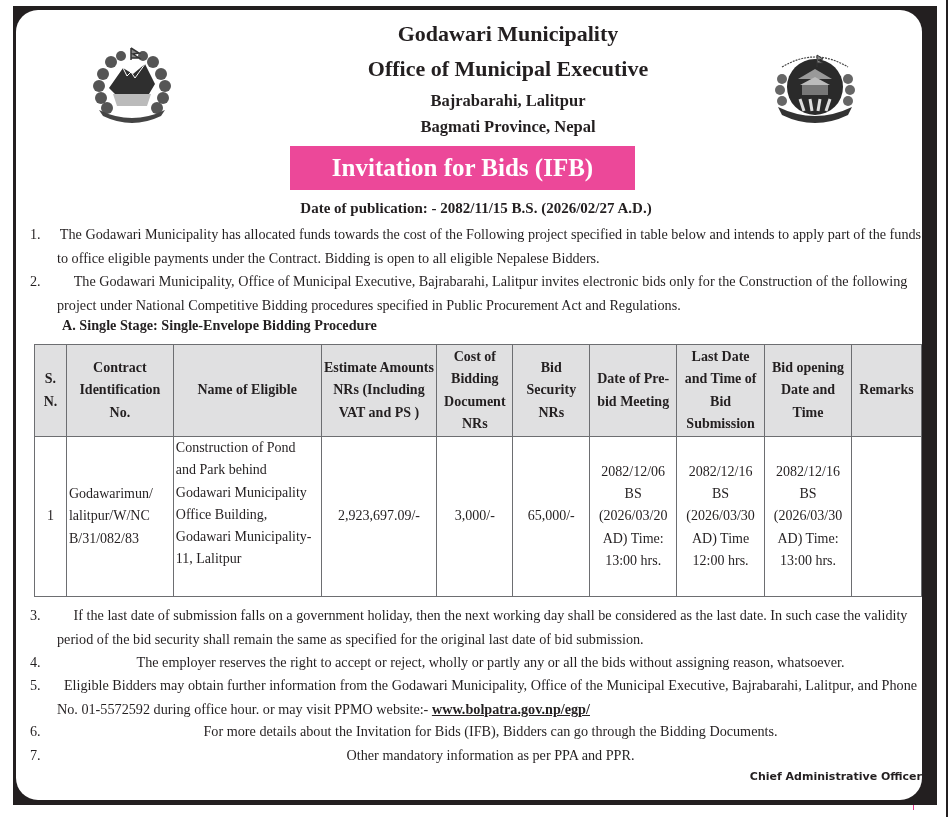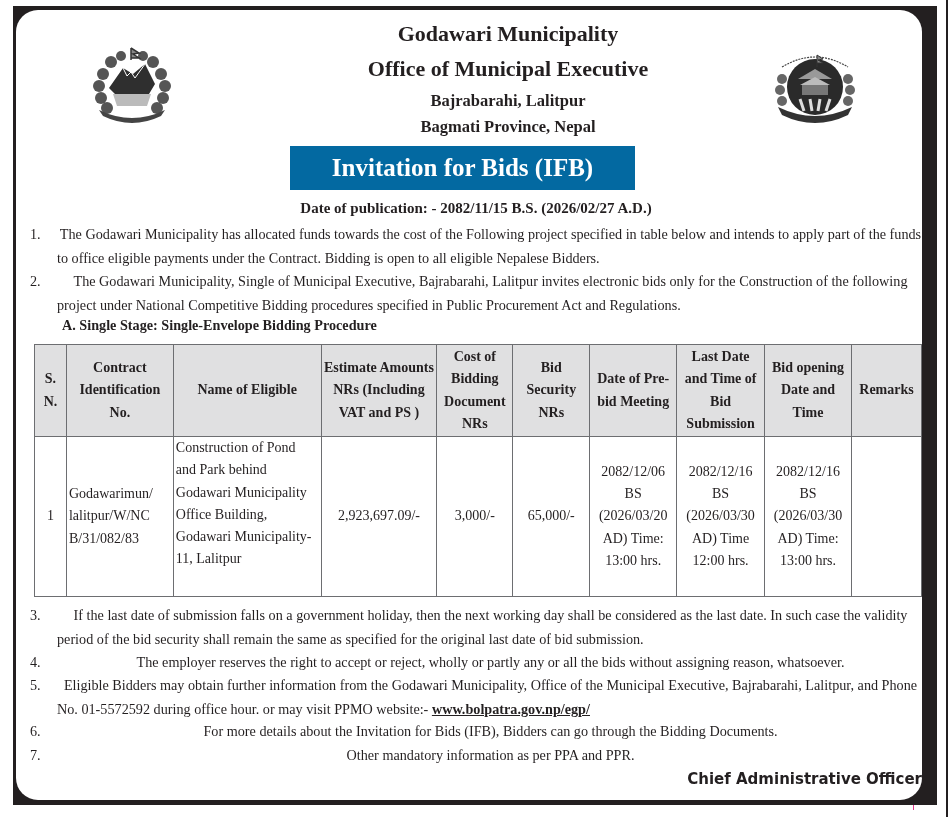--- a/index.html
+++ b/index.html
@@ -20,21 +20,21 @@
   .emblem-right { left: 772px; top: 45px; }
 
   .hdr { position: absolute; left: 0; width: 952px; text-align: center; font-weight: bold; padding-left: 32px; }
   .hdr-1 { top: 21px; font-size: 22px; }
   .hdr-2 { top: 56px; font-size: 22px; }
   .hdr-3 { top: 91px; font-size: 16.5px; }
   .hdr-4 { top: 117px; font-size: 16.5px; }
 
   .ifb-banner {
     position: absolute; left: 290px; top: 146px; width: 345px; height: 44px;
-    background: #0369a1; color: #ffffff; font-size: 25px; font-weight: bold;
+    background: #ec4899; color: #ffffff; font-size: 25px; font-weight: bold;
     text-align: center; line-height: 44px;
   }
   .pubdate { position: absolute; left: 0; width: 952px; top: 200px; text-align: center; font-size: 15px; font-weight: bold; }
 
   .para { position: absolute; left: 30px; width: 894px; font-size: 14.2px; line-height: 23.5px; }
   .para .num { position: absolute; left: 0; top: 0; }
   .para .txt { margin-left: 27px; display: block; text-align: center; }
   .justify { text-align: justify; text-align-last: left; }
 
   .proc-label { position: absolute; left: 62px; top: 317px; font-size: 14.2px; font-weight: bold; }
@@ -42,21 +42,21 @@
   table.bids {
     position: absolute; left: 34px; top: 344px; width: 888px;
     border-collapse: collapse; font-size: 14px; line-height: 22.3px;
   }
   table.bids th, table.bids td { border: 1px solid #6d6e71; text-align: center; padding: 0 2px; }
   table.bids th { background: #e0e0e1; font-weight: bold; height: 91px; vertical-align: middle; }
   table.bids td { height: 159px; vertical-align: middle; }
   table.bids td.left { text-align: left; }
   table.bids td.top { vertical-align: top; }
 
-  .sign { position: absolute; right: 30px; top: 770px; font-family: "DejaVu Sans", sans-serif; font-weight: bold; font-size: 15px; color: #231f20; }
+  .sign { position: absolute; right: 30px; top: 770px; font-family: "DejaVu Sans", sans-serif; font-weight: bold; font-size: 11px; color: #231f20; }
   .link { font-weight: bold; text-decoration: underline; }
   .pink-tick { position: absolute; left: 913px; top: 805px; width: 1px; height: 5px; background: #e23a8f; }
 </style>
 </head>
 <body>
 
 <div class="frame"></div>
 <div class="paper"></div>
 <div class="right-rule"></div>
 
@@ -109,21 +109,21 @@
 <div class="ifb-banner">Invitation for Bids (IFB)</div>
 
 <div class="pubdate">Date of publication: - 2082/11/15 B.S. (2026/02/27 A.D.)</div>
 
 <div class="para justify" style="top:223px;">
   <span class="num">1.</span>
   <span class="txt">The Godawari Municipality has allocated funds towards the cost of the Following project specified in table below and intends to apply part of the funds to office eligible payments under the Contract. Bidding is open to all eligible Nepalese Bidders.</span>
 </div>
 <div class="para justify" style="top:270px;">
   <span class="num">2.</span>
-  <span class="txt">The Godawari Municipality, Single of Municipal Executive, Bajrabarahi, Lalitpur invites electronic bids only for the Construction of the following project under National Competitive Bidding procedures specified in Public Procurement Act and Regulations.</span>
+  <span class="txt">The Godawari Municipality, Office of Municipal Executive, Bajrabarahi, Lalitpur invites electronic bids only for the Construction of the following project under National Competitive Bidding procedures specified in Public Procurement Act and Regulations.</span>
 </div>
 
 <div class="proc-label">A.  Single Stage: Single-Envelope Bidding Procedure</div>
 
 <table class="bids">
   <colgroup>
     <col style="width:32px">
       <col style="width:107px">
       <col style="width:148px">
       <col style="width:116px">

